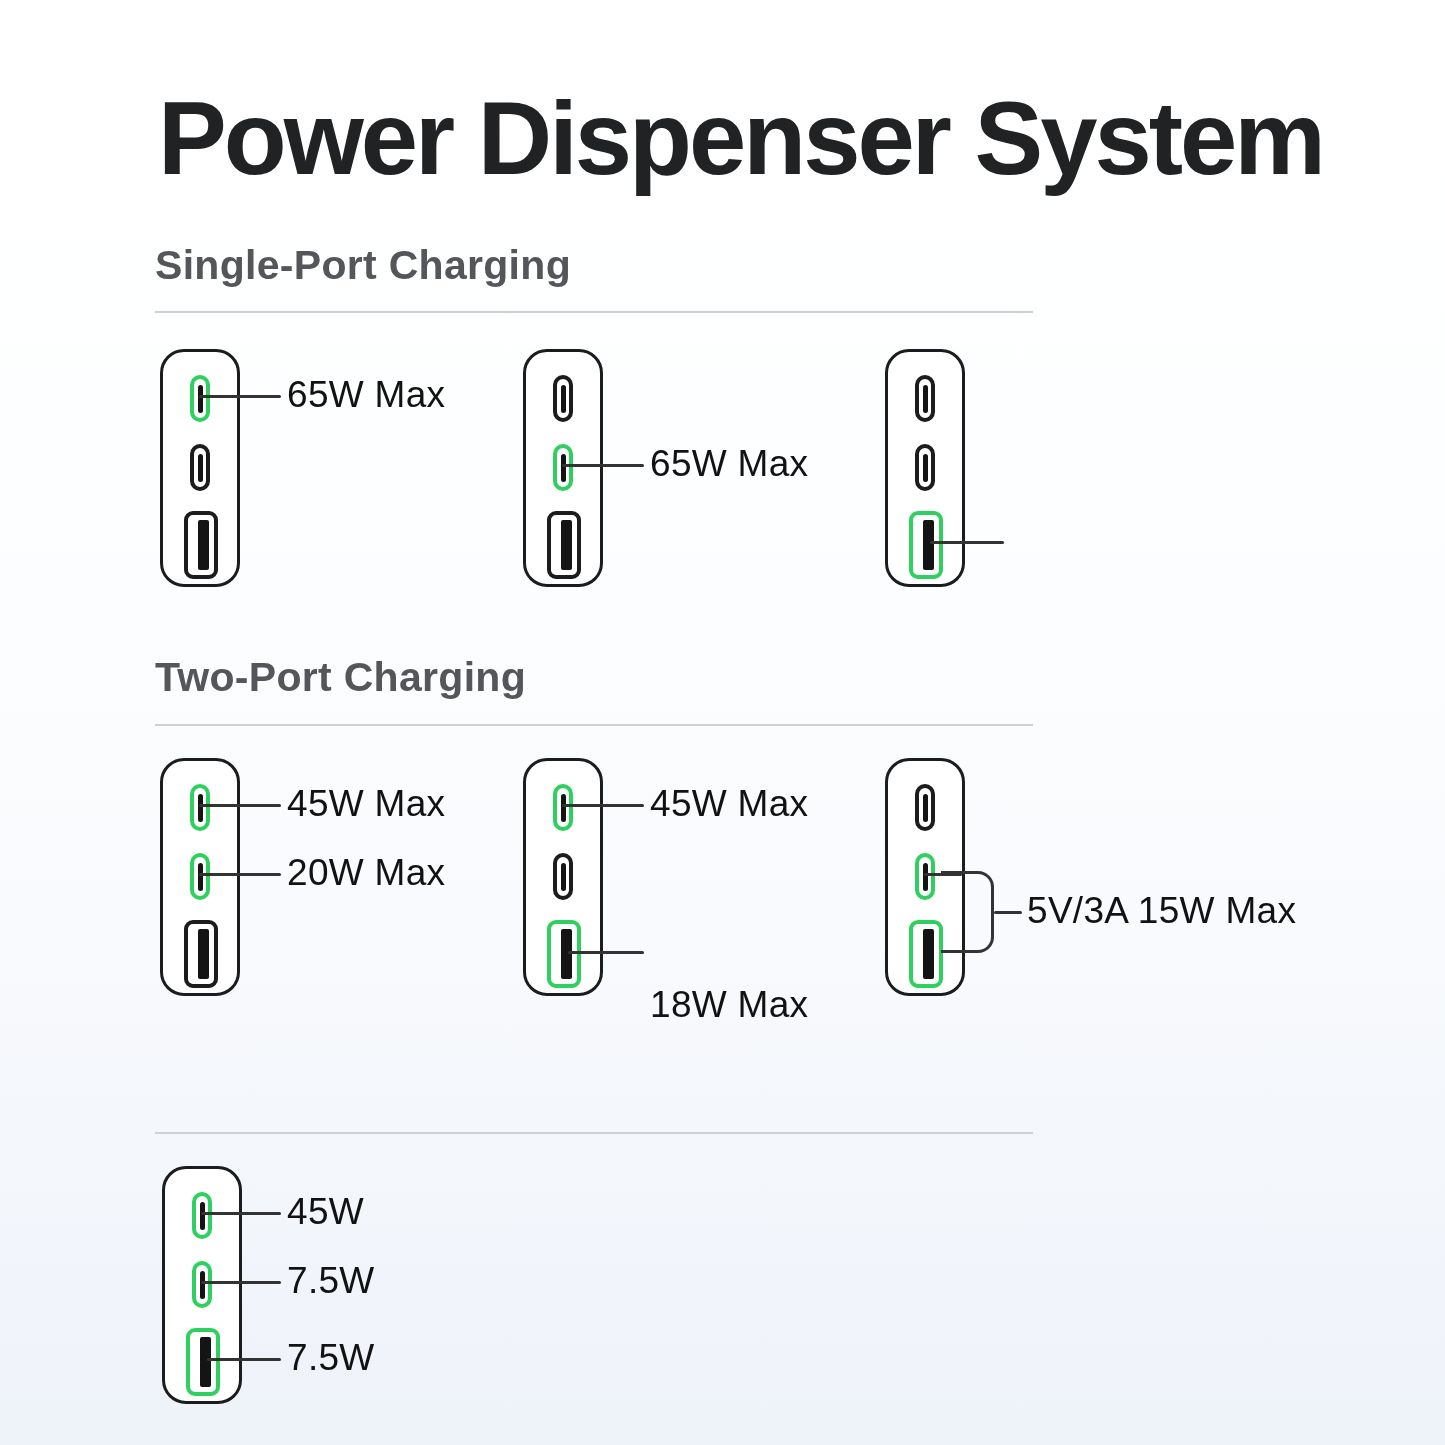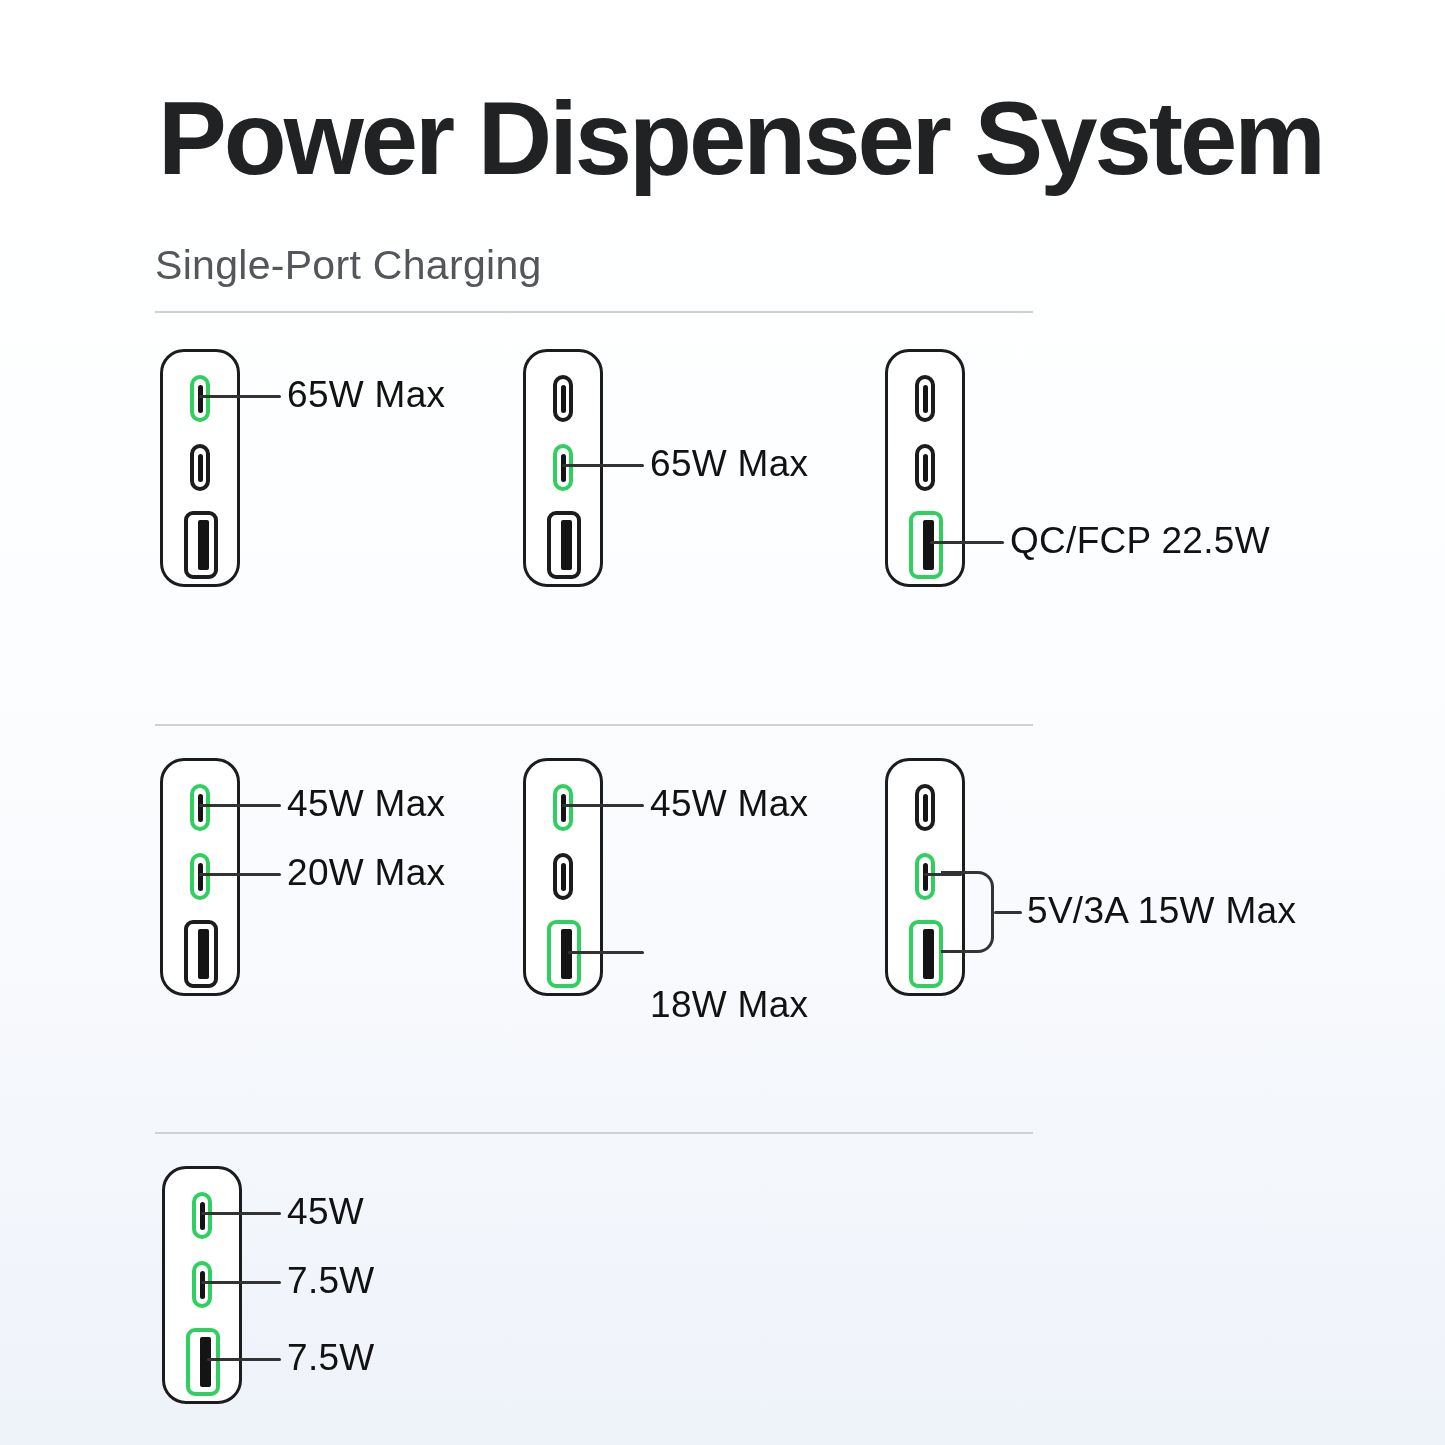--- a/index.html
+++ b/index.html
@@ -1,21 +1,21 @@
 <!DOCTYPE html>
 <html style="--green: #2fd05f;"><head>
 <meta charset="utf-8">
 <style>
   html,body{margin:0;padding:0;}
   body{width:1445px;height:1445px;font-family:"Liberation Sans","DejaVu Sans",sans-serif;}
   .canvas{position:relative;width:1445px;height:1445px;overflow:hidden;
           background:linear-gradient(180deg,#ffffff 0%,#fdfeff 35%,#f8fafd 65%,#eef2f9 100%);}
   .title{position:absolute;top:82px;left:0;right:0;text-align:center;
          font-size:103px;font-weight:700;letter-spacing:-3px;color:#212224;line-height:1.1;margin-left:36px;}
-  .heading{position:absolute;left:155px;font-size:41px;font-weight:400;color:#55565a;
+  .heading{position:absolute;left:155px;font-size:41px;font-weight:700;color:#55565a;
            letter-spacing:0.3px;line-height:1;}
   .divider{position:absolute;left:155px;width:878px;height:2px;background:#ced1d6;}
   .charger{position:absolute;width:80px;height:238px;border:3px solid #1b1c1e;
            border-radius:24px;background:#ffffff;box-sizing:border-box;}
   .port{position:absolute;box-sizing:border-box;background:#ffffff;}
   .usbc{left:27px;width:20px;height:47px;border:4px solid #1b1c1e;border-radius:10px;}
   .usba{left:21px;width:34px;height:68px;border:4px solid #1b1c1e;border-radius:9px;}
   .port.active{border-color:var(--green,#2fd05f);}
   .p1{top:23px}.p2{top:92px}.p3{top:159px}
   .usbc .bar{position:absolute;left:3.5px;top:5.5px;width:5px;height:28px;background:#141414;border-radius:3px;}
@@ -69,22 +69,22 @@
         <span class="bar"></span>
       </div>
     <div class="port usbc p2">
         <span class="bar"></span>
       </div>
     <div class="port usba p3 active">
         <span class="bar"></span>
       </div>
   </div>
   <div class="c-line" style="left:930px;top:540.5px;width:74px"></div>
-  <div class="c-label" style="left:1010px;top:542px">QC/FCP 22.5W</div>
 
+  <div class="heading" style="top:657px">Two-Port Charging</div>
   <div class="divider" style="top:724px"></div>
 
   <div class="charger" style="left:160px;top:758px">
     <div class="port usbc p1 active">
         <span class="bar"></span>
       </div>
     <div class="port usbc p2 active">
         <span class="bar"></span>
       </div>
     <div class="port usba p3">

